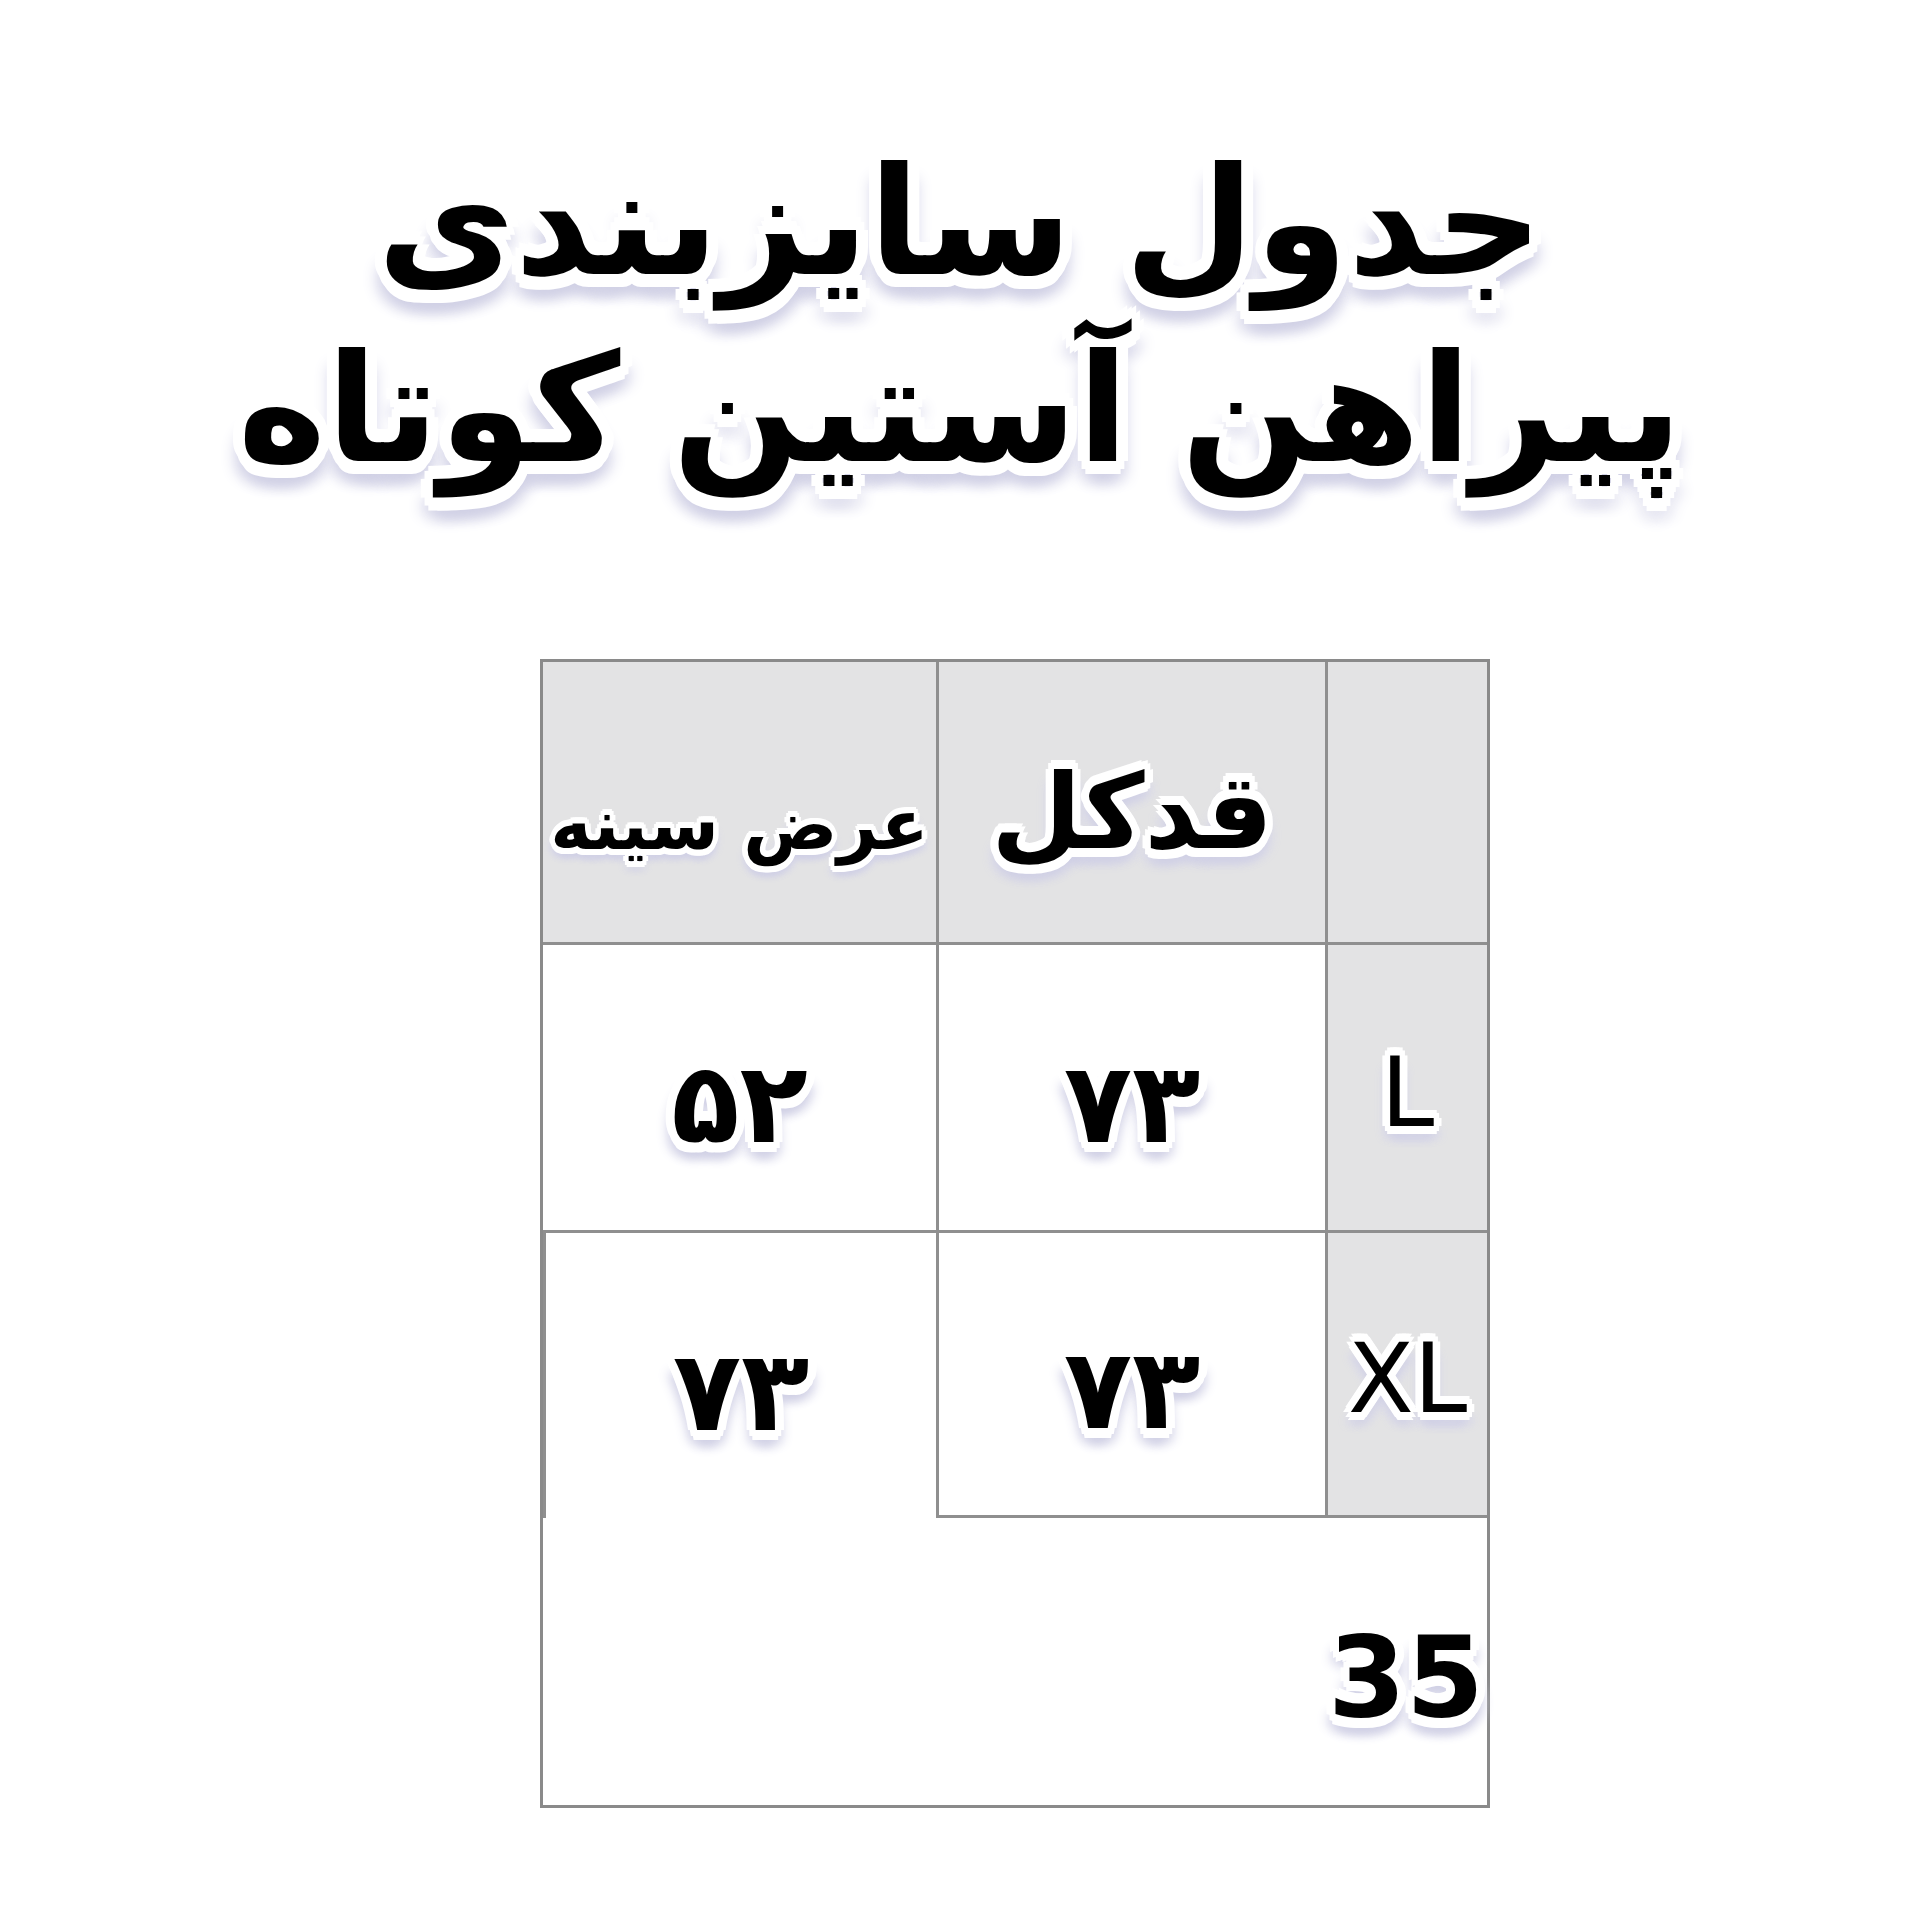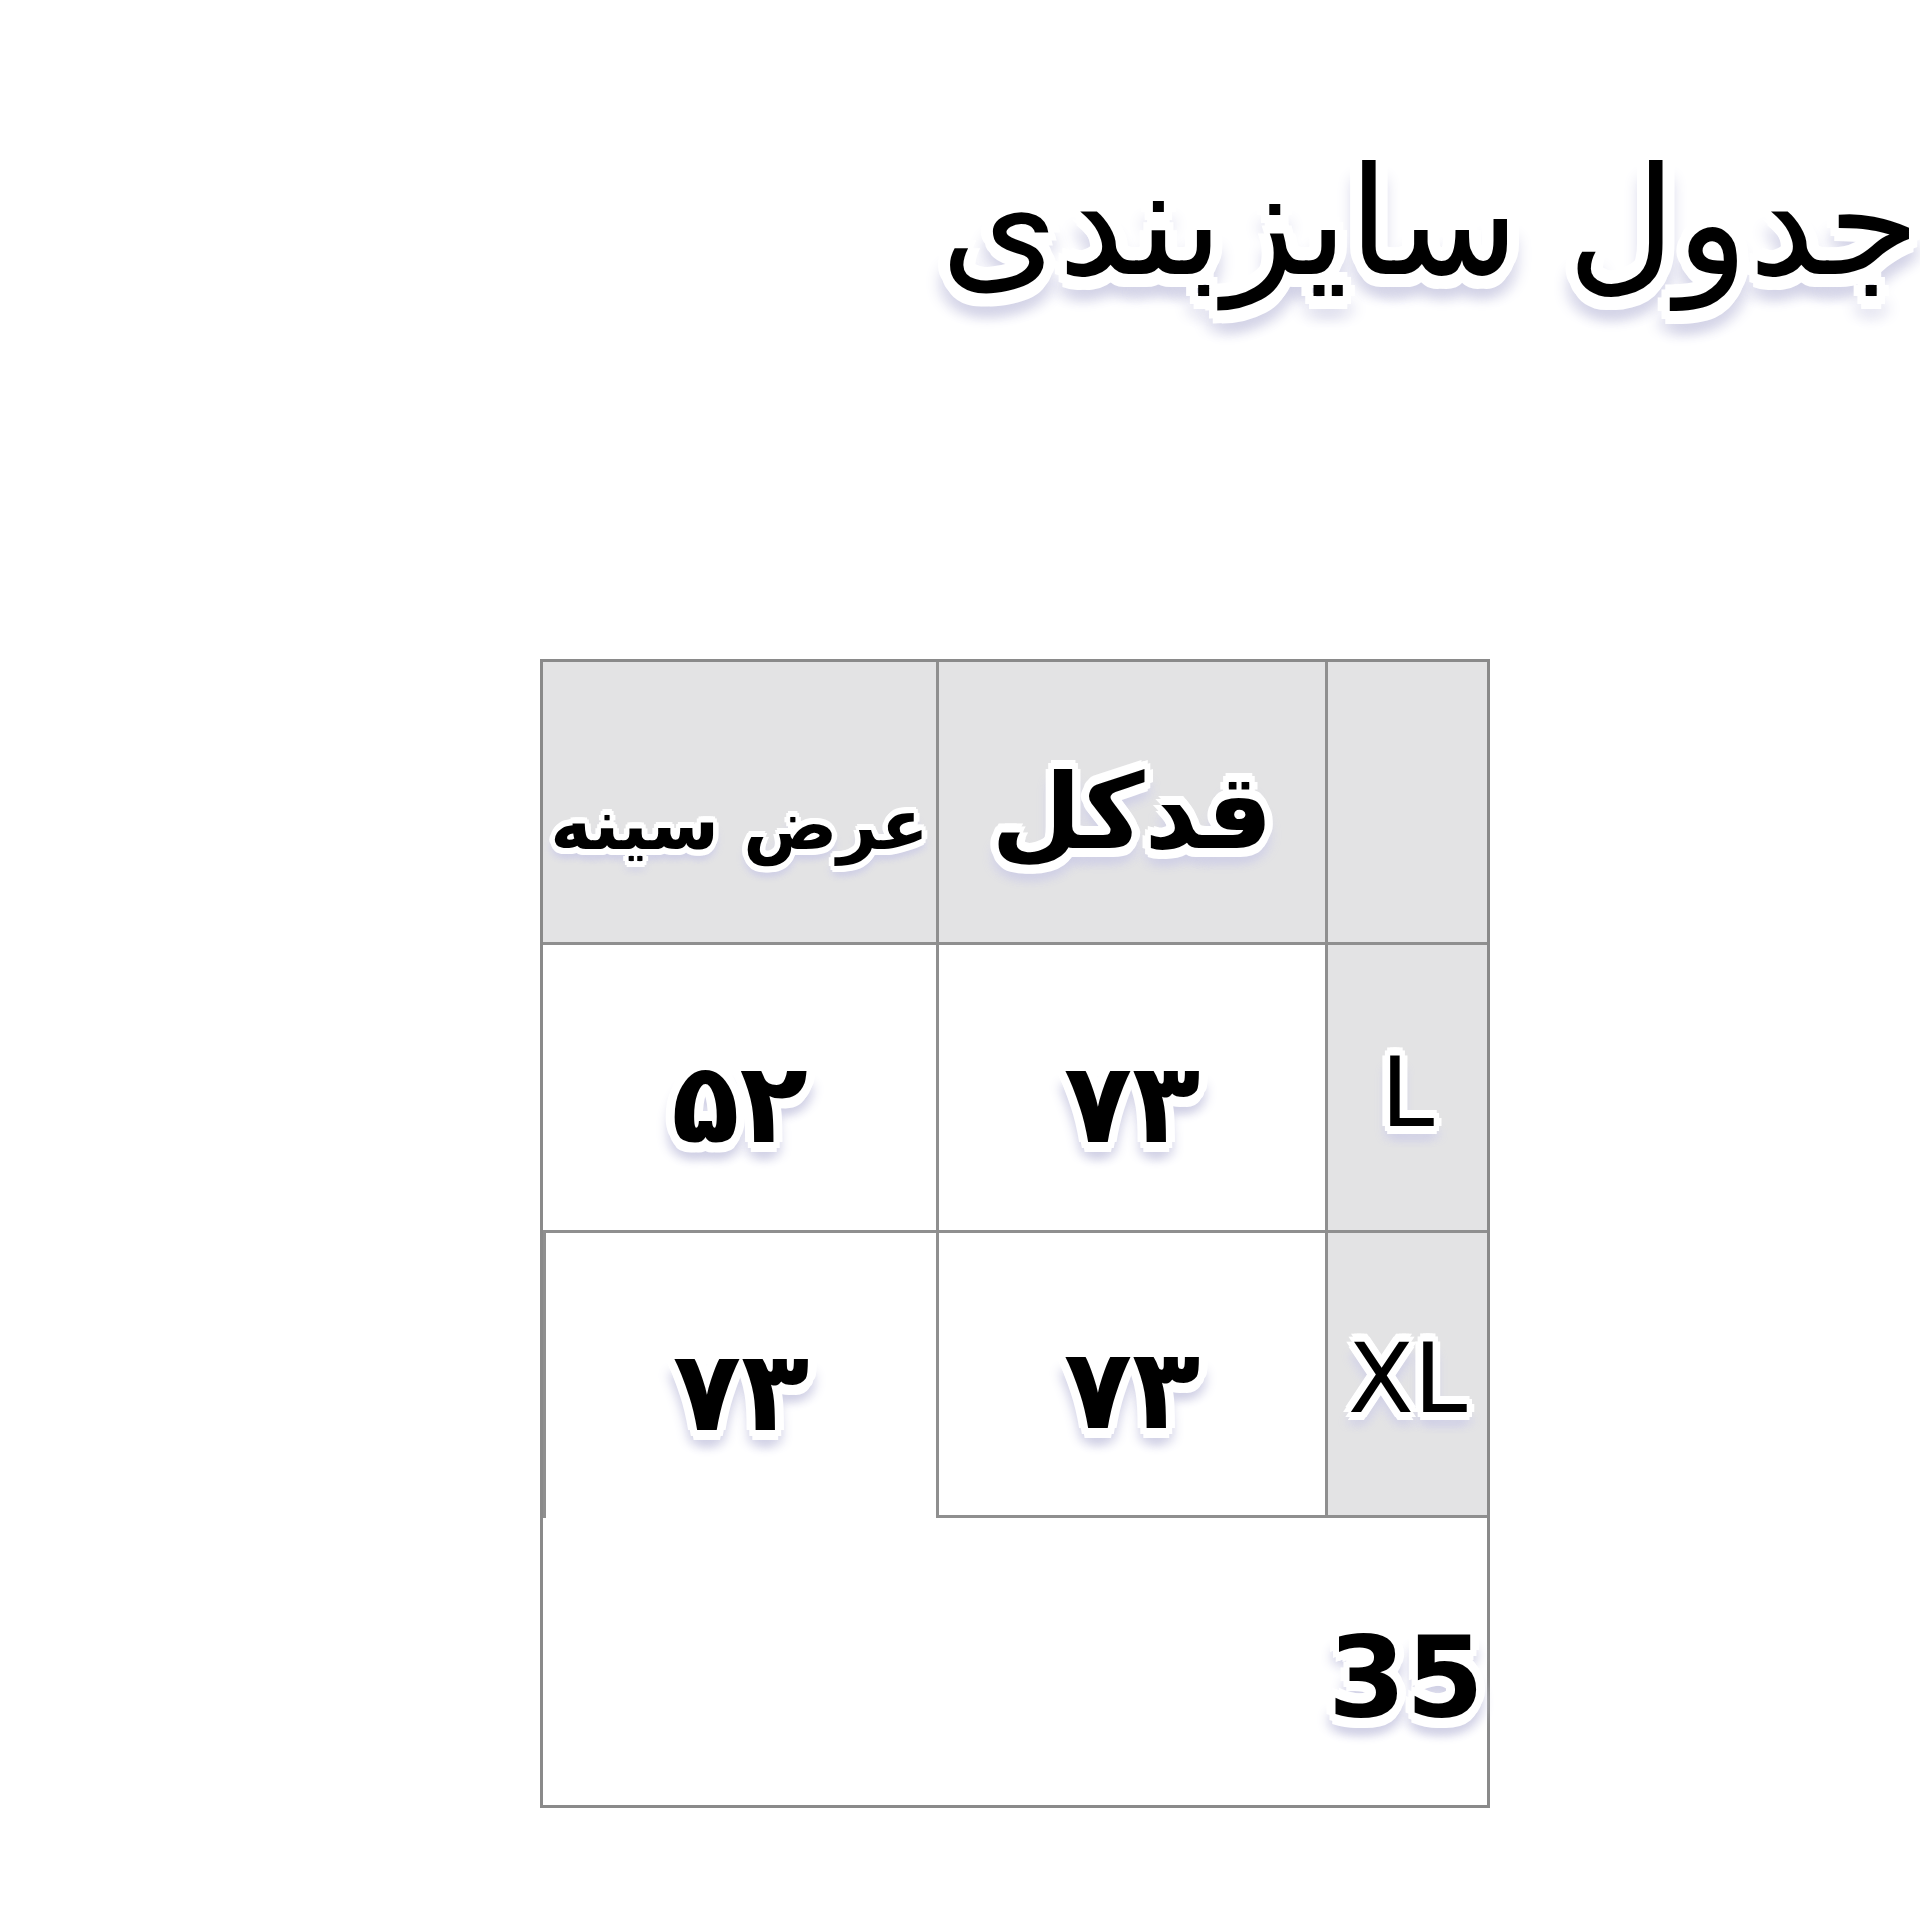--- a/index.html
+++ b/index.html
@@ -38,23 +38,24 @@
        0.03em   0.085em 0 #fff,
        0        0.14em  0.10em #cfcfe4,
       -0.07em   0.12em  0.10em #d8d8ea,
        0.07em   0.12em  0.10em #d8d8ea;
   }
   .title {
     position: absolute;
     top: 28px;
     left: 0;
     width: 100%;
+    text-align: center;
     font-size: 150px;
     line-height: 1.25;
-    font-weight: 400;
+    font-weight: 700;
   }
   .title .line { display: block; }
 
   .size-table {
     position: absolute;
     top: 659px;
     left: 540px;
     width: 950px;
     height: 1149px;
     box-sizing: border-box;
@@ -89,20 +90,21 @@
     padding-top: 10px;
   }
 </style>
 </head>
 <body>
 
 <div class="canvas">
 
   <h1 class="title fx">
     <span class="line">جدول سایزبندی</span>
+    <span class="line">پیراهن آستین کوتاه</span>
   </h1>
 
   <div class="size-table">
 
     <div class="cell gray col-size"></div>
     <div class="cell gray col-qad head-qad fx">قدکل</div>
     <div class="cell gray col-arz head-arz fx">عرض سینه</div>
 
     <div class="cell gray col-size size-lbl fx">L</div>
     <div class="cell col-qad digit fx">۷۳</div>

